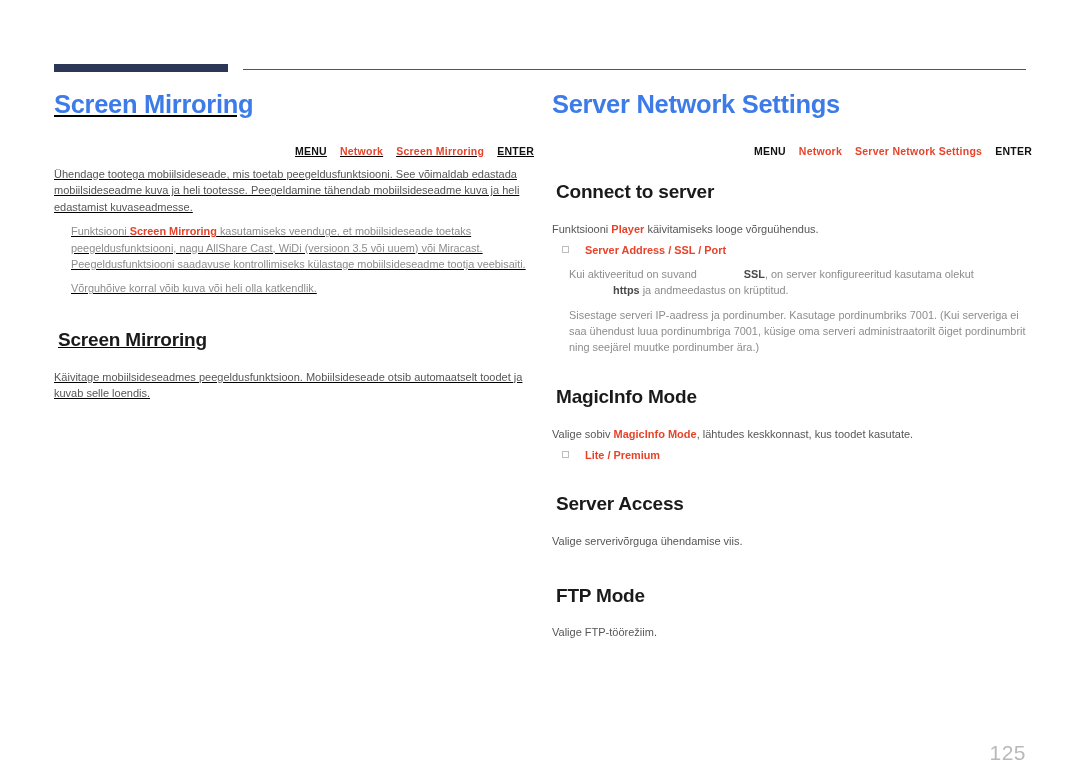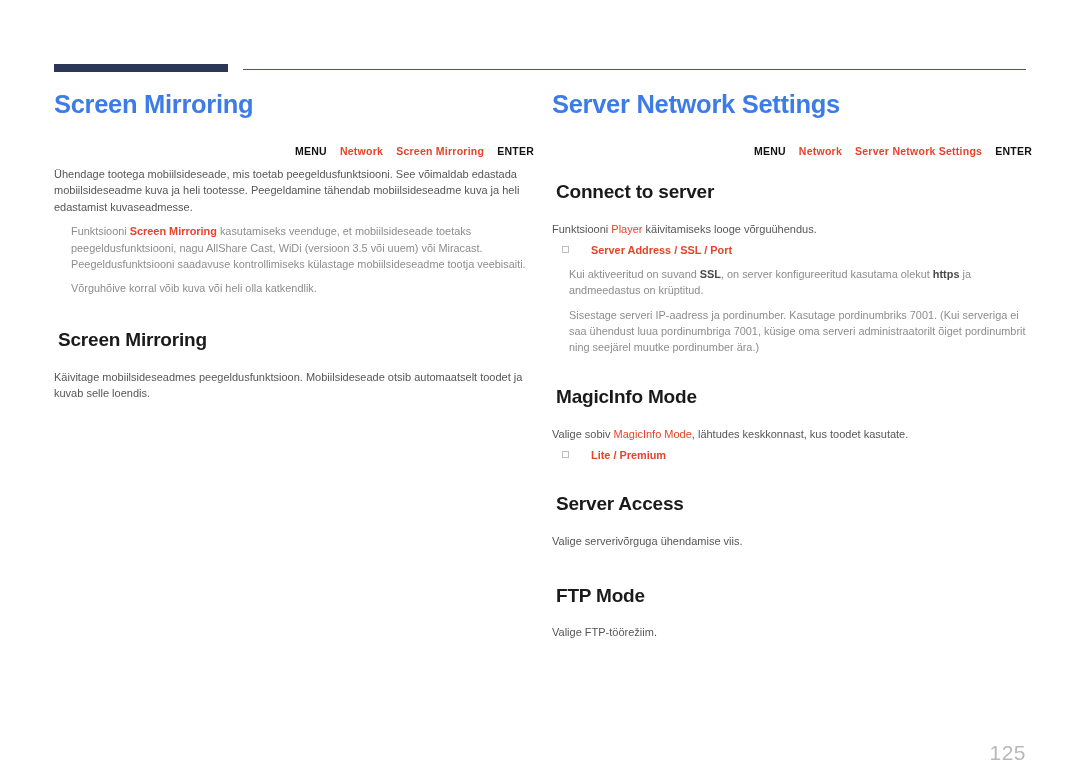--- a/index.html
+++ b/index.html
@@ -47,21 +47,21 @@
     height: 1.4px;
     background: #4b5572;
   }
 
   
   .col {
     position: absolute;
     top: 90px;
     width: 480px;
   }
-  .col-left  { left: 54px; }
+  .col-left  { left: 54px; text-decoration: underline; }
   .col-right { left: 552px; }
 
   
   .h1 {
     font-size: 25.5px;
     font-weight: bold;
     color: #3d7ce8;
     letter-spacing: -0.3px;
     margin: 0 0 0 0;
     line-height: 1.1;
@@ -88,51 +88,51 @@
   .menupath .mi  { color: #e8432a; }
   .menupath .sp  { display: inline-block; width: 13px; }
 
   
   .p {
     font-size: 11px;
     line-height: 16.4px;
     color: #565656;
     margin: 0;
   }
-  .p .em { color: #e8432a; font-weight: normal; margin-top: 48px; }
+  .p .em { color: #e8432a; font-weight: bold; margin-top: 48px; }
 
   .sub {
     font-size: 10.9px;
     line-height: 16.4px;
     color: #8d8d8d;
     margin: 0;
     padding-left: 17px;
   }
   .sub .em { color: #e8432a; font-weight: bold; }
-  .sub .bk { color: #4a4a4a; font-weight: bold; }
+  .sub .bk { color: #4a4a4a; font-weight: bold; margin-left: 44px; }
 
   
   .optrow {
     display: flex;
     align-items: flex-start;
     font-size: 10.9px;
     line-height: 16.4px;
     padding-left: 10px;
   }
   .optbox {
     width: 7px;
     height: 7px;
     border: 1px solid #bdbdbd;
     box-sizing: border-box;
     flex: 0 0 auto;
     margin-top: 4px;
     background: #ffffff;
   }
   .optlabel {
-    margin-left: 22px;
+    margin-left: 16px;
     color: #e8432a;
     font-weight: bold;
   }
 
   
   .gap-title-menu { height: 27px; }
   .gap-menu-body  { height: 9px; }
   .gap-p-sub      { height: 8px; }
   .gap-sub-sub    { height: 8px; }
   .gap-block      { height: 20px; }

